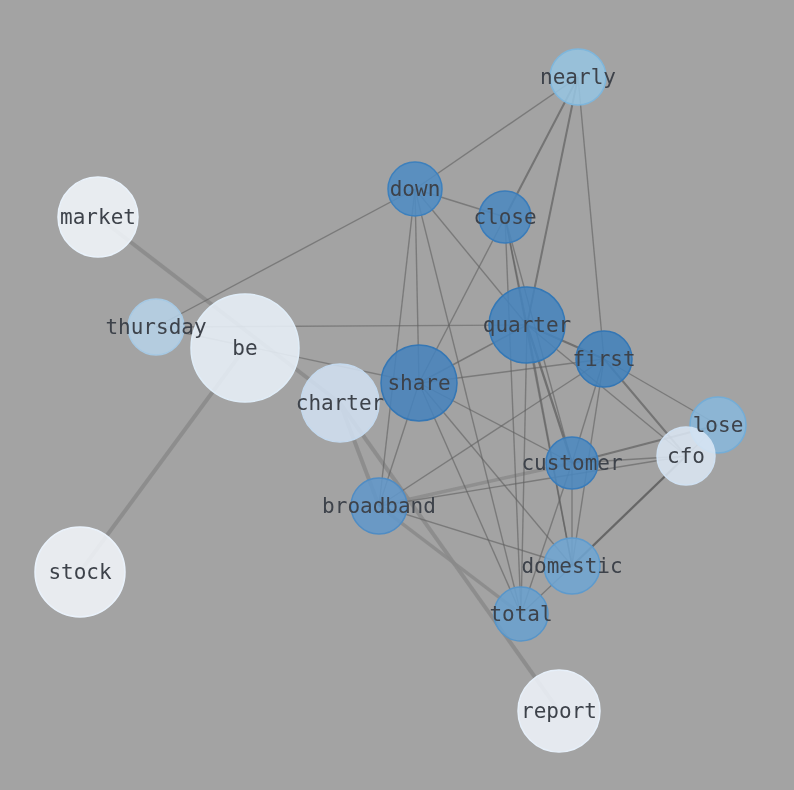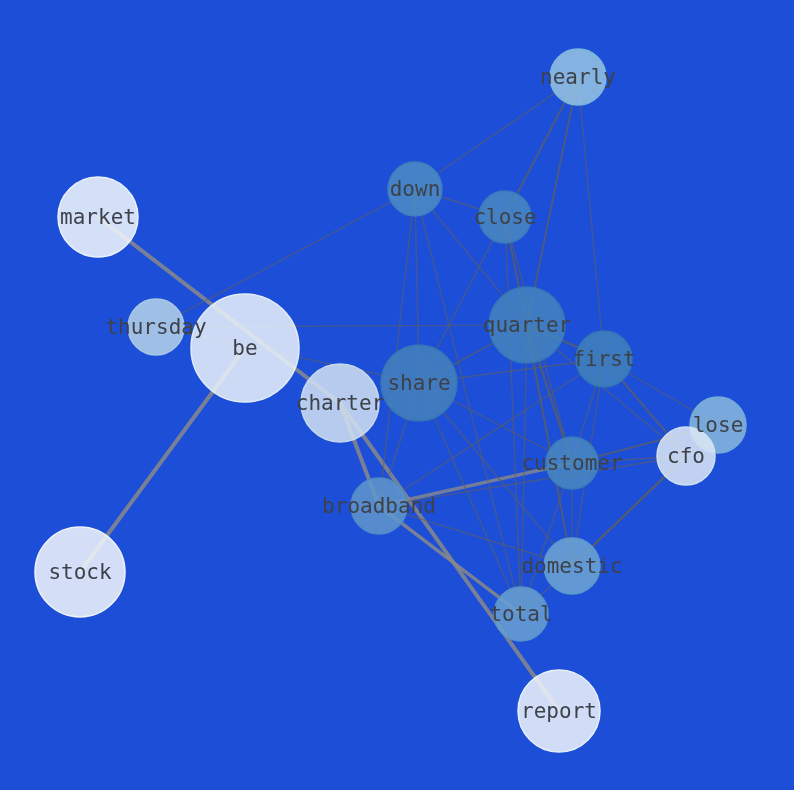--- a/index.html
+++ b/index.html
@@ -8,21 +8,21 @@
     background: #ffffff;
     width: 794px;
     height: 790px;
     overflow: hidden;
     font-family: "DejaVu Sans Mono", monospace;
   }
   #figure {
     position: relative;
     width: 794px;
     height: 790px;
-    background: #1d4ed8;
+    background: #a3a3a3;
   }
   svg { display: block; }
   text {
     font-family: "DejaVu Sans Mono", monospace;
     pointer-events: none;
   }
 </style>
 </head>
 <body>
 

